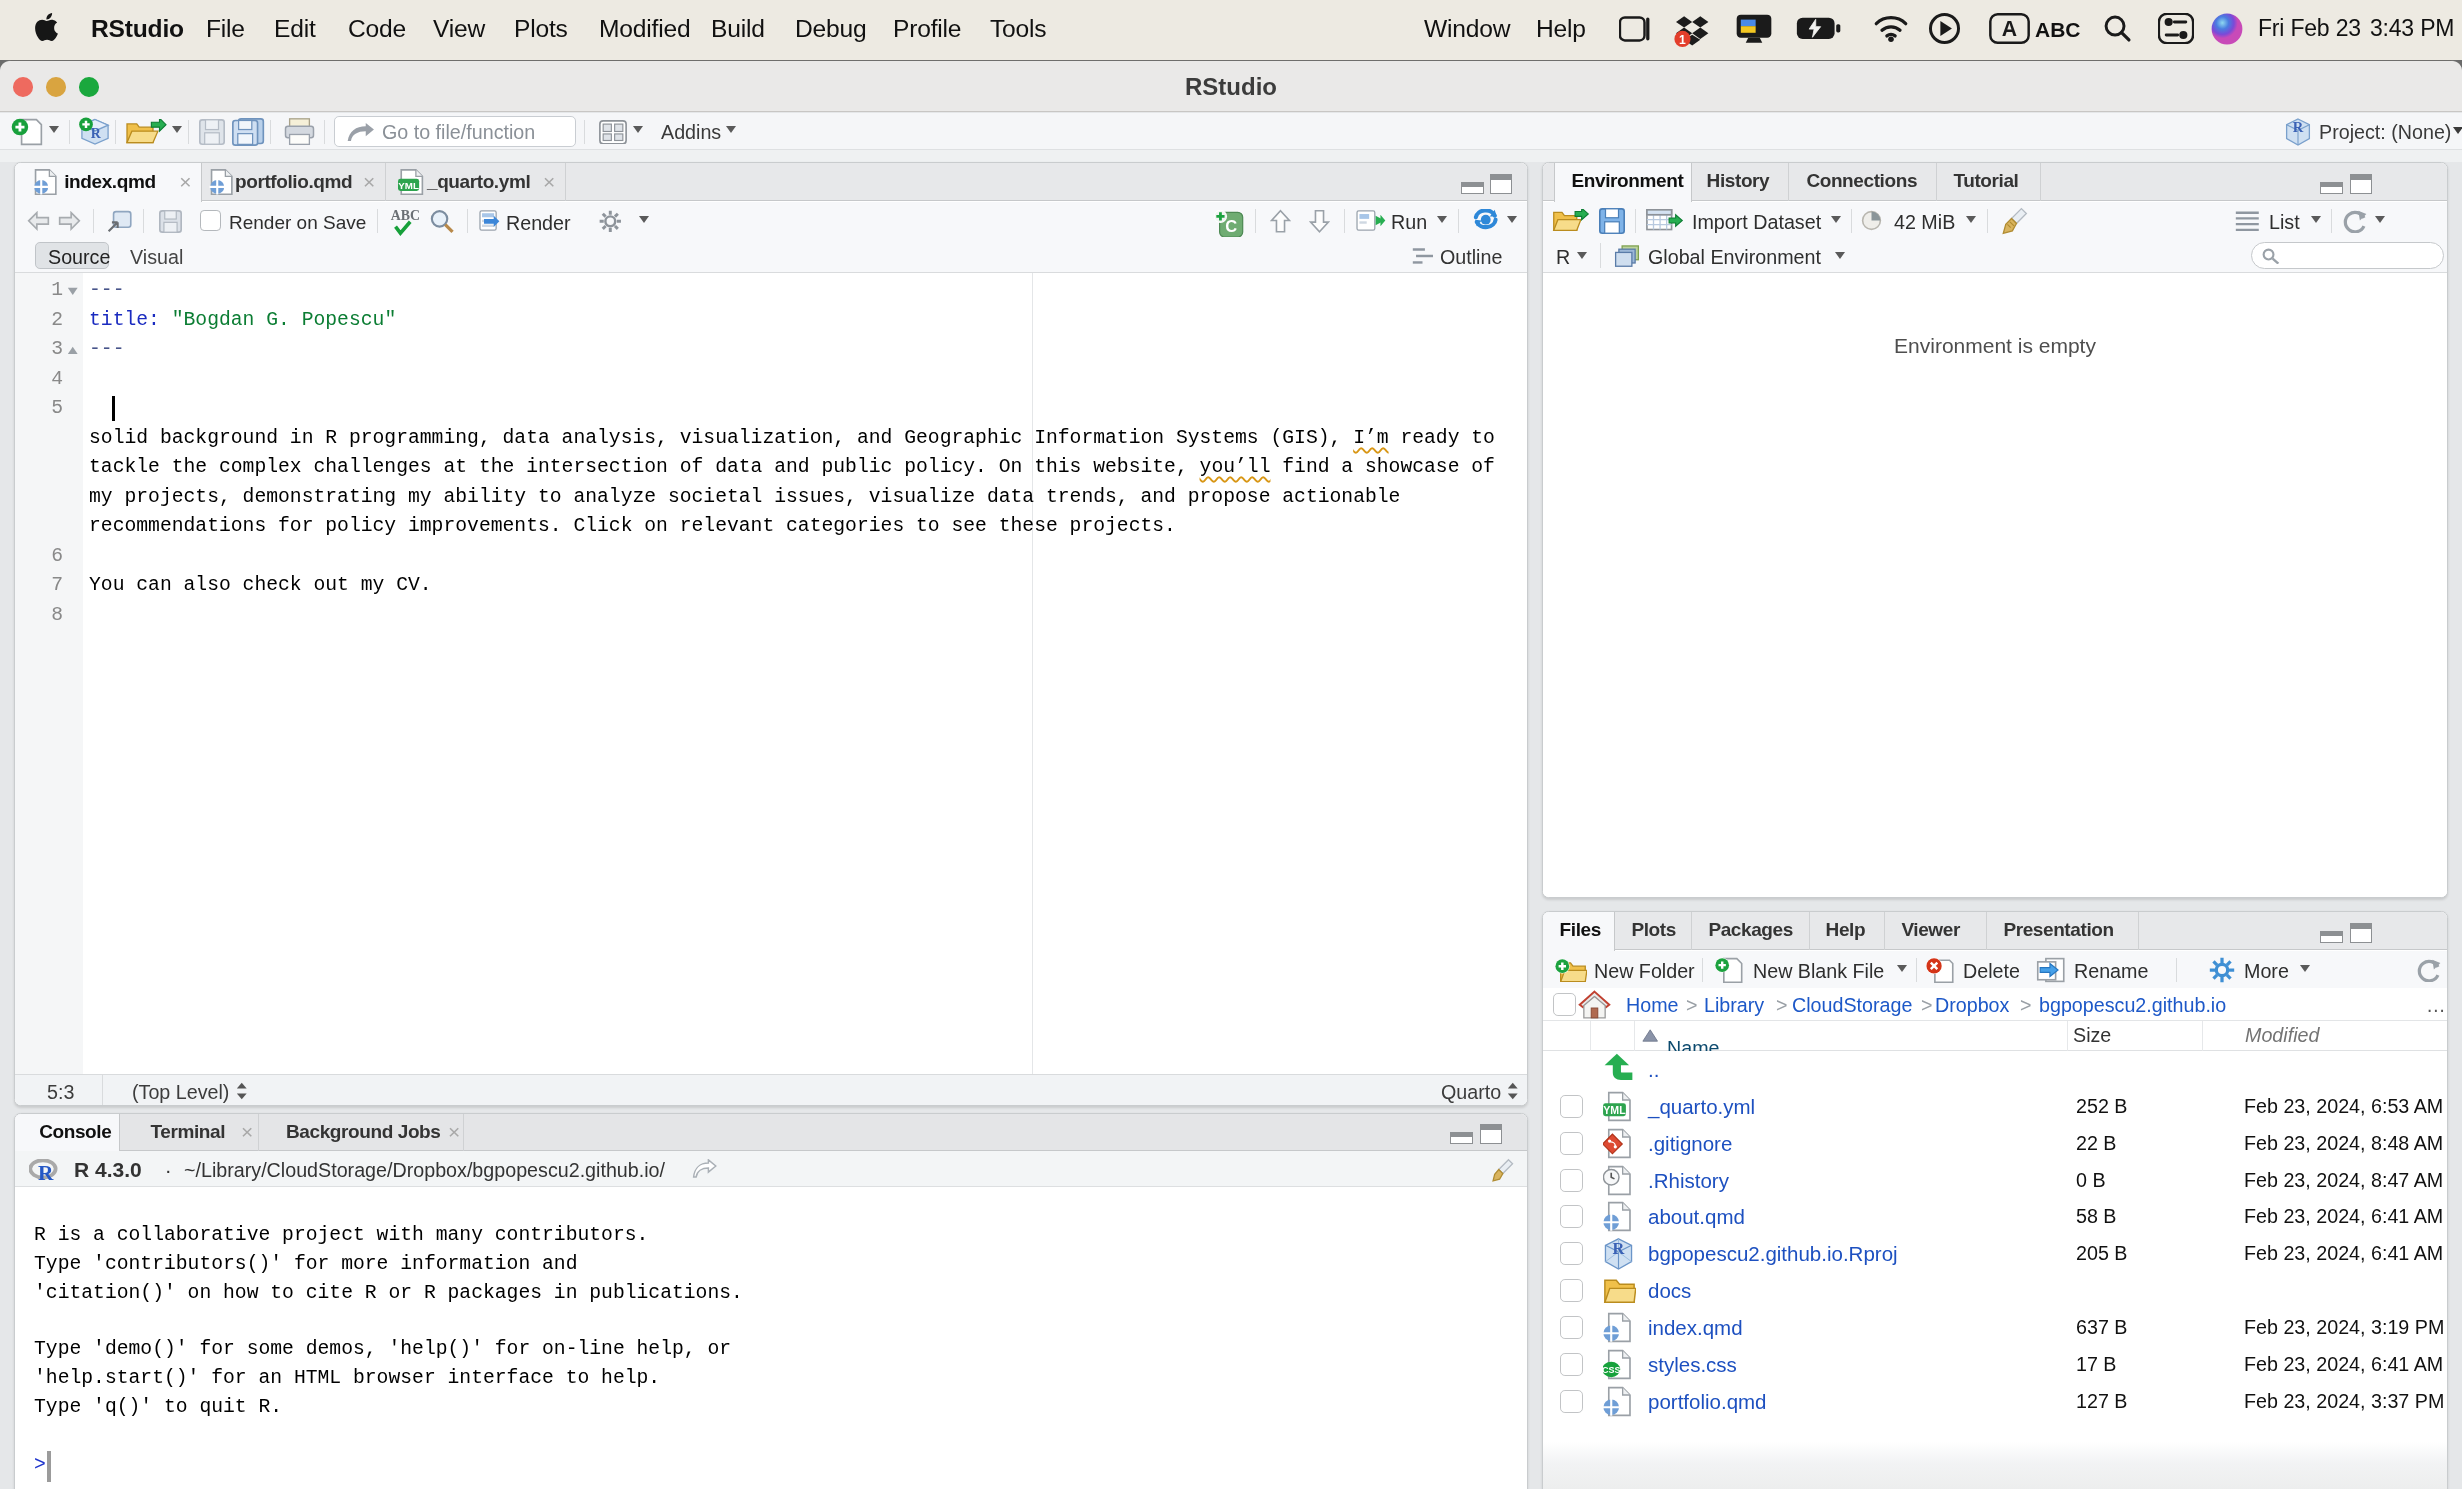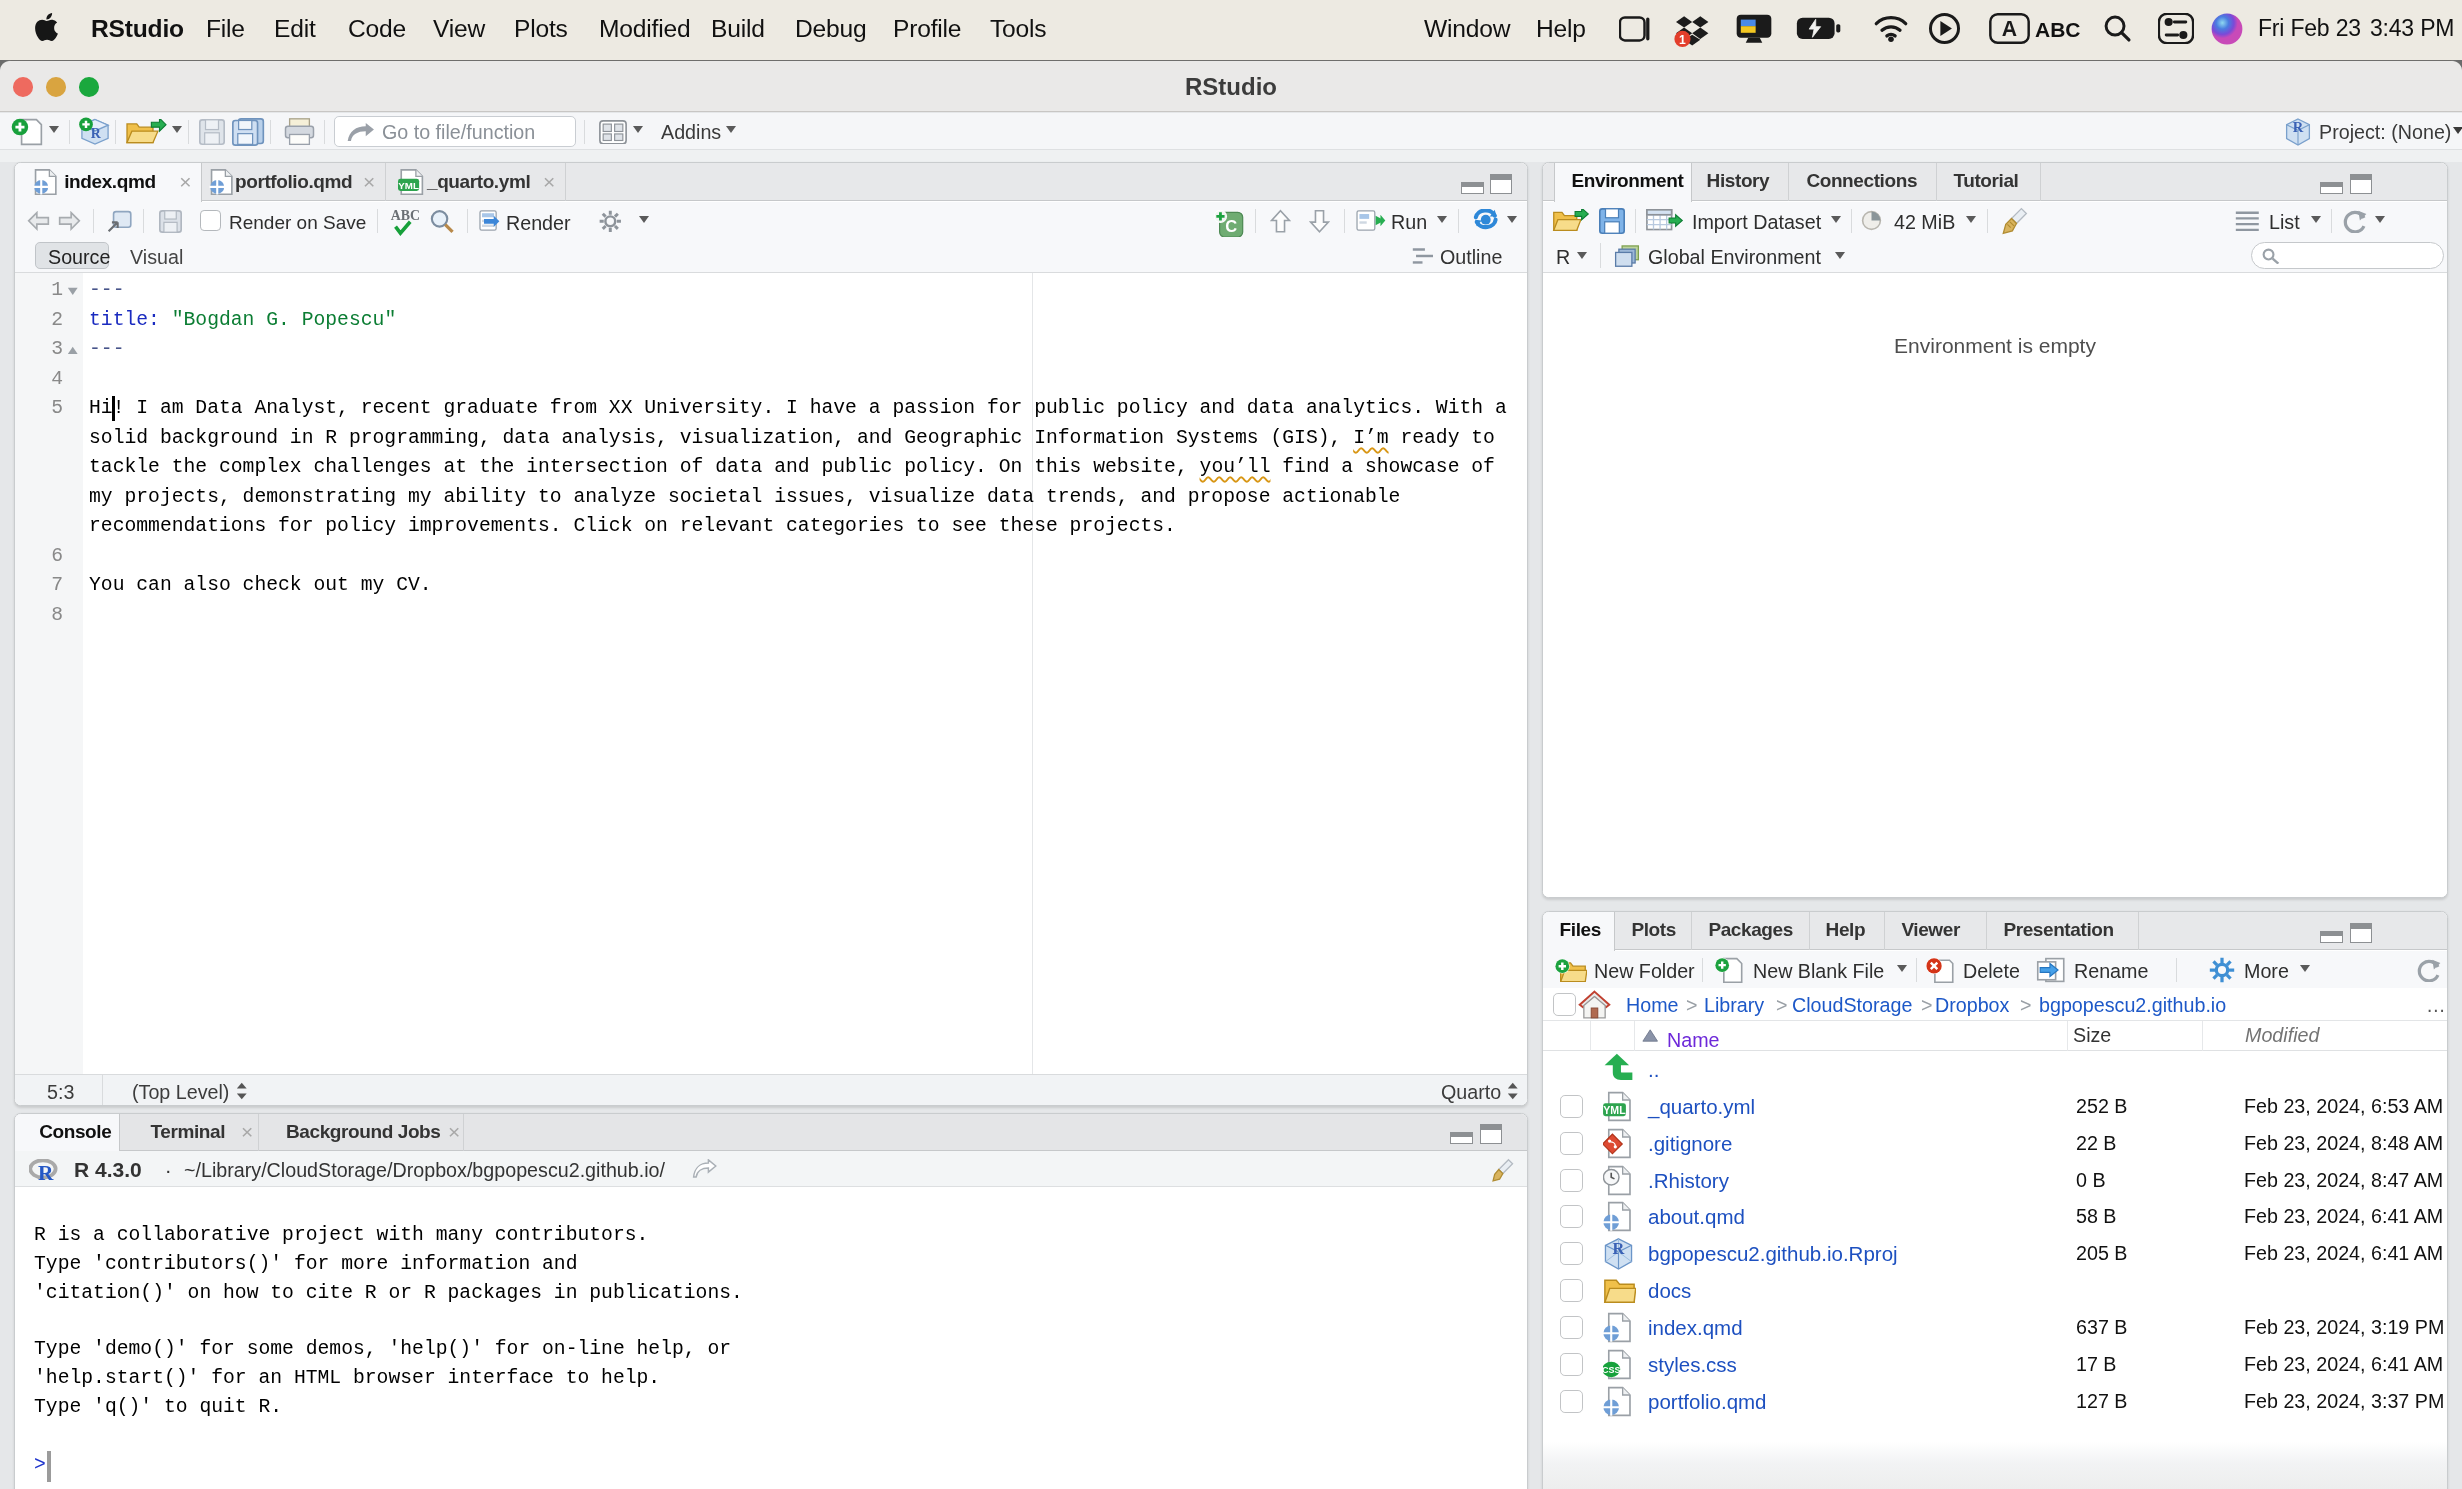--- a/index.html
+++ b/index.html
@@ -367,21 +367,20 @@
 <div class="lnum" style="top:328px;">8</div>
 <svg class="icon" style="left:52px;top:13px;" width="11.5" height="9.8" viewBox="0 0 14 12">
           <path d="M1 2 L13 2 L7 11 Z" fill="#9aa0a6"></path>
         </svg>
 <svg class="icon" style="left:52px;top:72px;" width="11.5" height="9.8" viewBox="0 0 14 12">
           <path d="M1 11 L13 11 L7 2 Z" fill="#9aa0a6"></path>
         </svg>
 <div class="code" style="top:3.3px;color:#47548a;">---</div>
 <div class="code" style="top:33px;"><span style="color:#1a2bc0;">title:</span> <span style="color:#0b7d33;">"Bogdan G. Popescu"</span></div>
 <div class="code" style="top:62px;color:#47548a;">---</div>
-<div class="code" style="top:121px;">Hi! I am Data Analyst, recent graduate from XX University. I have a passion for public policy and data analytics. With a</div>
 <div class="code" style="top:151px;">solid background in R programming, data analysis, visualization, and Geographic Information Systems (GIS), <span class="sq">I’m</span> ready to</div>
 <div class="code" style="top:180px;">tackle the complex challenges at the intersection of data and public policy. On this website, <span class="sq">you’ll</span> find a showcase of</div>
 <div class="code" style="top:210px;">my projects, demonstrating my ability to analyze societal issues, visualize data trends, and propose actionable</div>
 <div class="code" style="top:239px;">recommendations for policy improvements. Click on relevant categories to see these projects.</div>
 <div class="code" style="top:298px;">You can also check out my CV.</div>
 <div class="abs" style="left:97px;top:123px;width:2.5px;height:25.4px;background:#000;"></div>
 </div>
 <div class="abs" style="left:0;top:911px;width:100%;height:33px;background:#f1f3f5;border-top:0.8px solid #d9dbdd;">
 <span class="ui" style="left:32px;top:5.7px;font-size:19.7px;color:#3c3c3c;">5:3</span>
 <div class="abs" style="left:87px;top:0;width:0.8px;height:33px;background:#d9dbdd;"></div>
@@ -631,21 +630,21 @@
 <span class="ui" style="left:883px;top:5.7px;color:#555;">…</span>
 </div>
 <div class="abs" style="left:0;top:109px;width:100%;height:30px;background:#fff;border-bottom:0.8px solid #dfe1e3;">
 <div class="abs" style="left:47px;top:0;width:0.8px;height:30px;background:#e6e8ea;"></div>
 <div class="abs" style="left:91px;top:0;width:0.8px;height:30px;background:#e6e8ea;"></div>
 <div class="abs" style="left:524px;top:0;width:0.8px;height:30px;background:#e6e8ea;"></div>
 <div class="abs" style="left:659px;top:0;width:0.8px;height:30px;background:#e6e8ea;"></div>
 <svg class="icon" style="left:99px;top:8.2px;" width="16.4" height="13" viewBox="0 0 20 16">
           <path d="M10 1 L19 15 L1 15 Z" fill="#8a93a8" stroke="#6a7388" stroke-width="1"></path>
         </svg>
-<span class="ui" style="left:124px;top:8px;color:#6d28d9;">Name</span>
+<span class="ui" style="left:124px;top:16px;color:#0c4a6e;">Name</span>
 <span class="ui" style="left:530px;top:3.3px;color:#333;">Size</span>
 <span class="ui" style="left:702px;top:3.3px;color:#737373;font-style:italic;">Modified</span>
 </div>
 <div id="filerows" class="abs" style="left:0;top:139px;width:100%;height:369px;background:#fff;">
 <div class="frow" style="top:0;">
 <svg class="icon" style="left:60px;top:1.6px;" width="31" height="31" viewBox="0 0 38 38">
             <path d="M12 14 L12 24 C12 30 16 33 22 33 L36 33 L36 24 L24 24 C23 24 22 24 22 23 L22 14 Z" fill="#27ae51"></path>
             <path d="M2 15 L17 1 L32 15 Z" fill="#27ae51"></path>
           </svg>
 <span class="fname">..</span>

